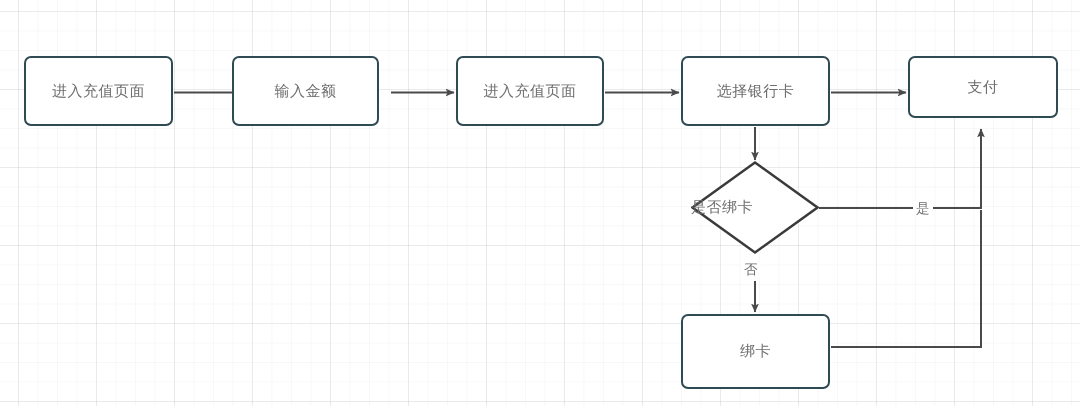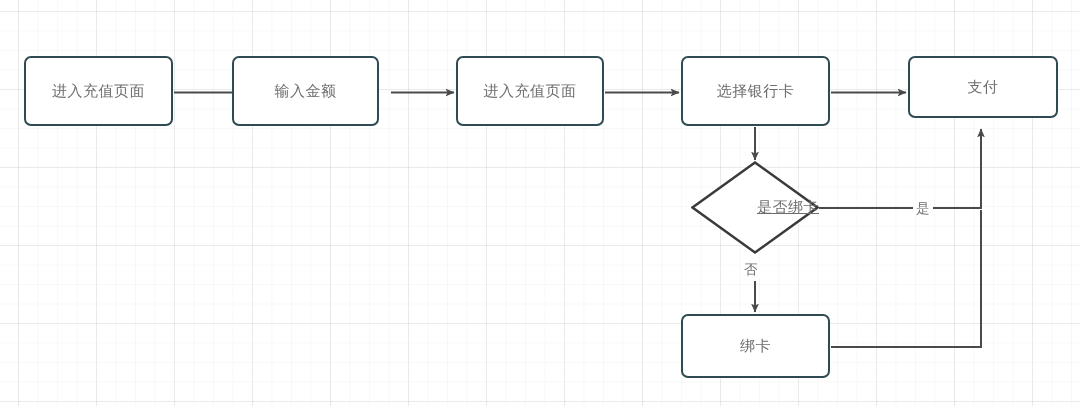--- a/index.html
+++ b/index.html
@@ -49,27 +49,26 @@
     white-space: nowrap;
   }
   .node-label {
     display: block;
     line-height: 1;
   }
   .decision {
     position: absolute;
     display: flex;
     align-items: center;
-    justify-content: flex-end;
+    justify-content: flex-start;
     color: #6e6e6e;
     font-size: 15px;
     letter-spacing: 0.5px;
     white-space: nowrap;
     z-index: 2;
-    text-decoration: underline;
   }
   .decision .decision-shape {
     position: absolute;
     left: 0;
     top: 0;
     width: 100%;
     height: 100%;
   }
   .decision .decision-text {
     position: relative;
@@ -136,21 +135,21 @@
     <span class="node-label">支付</span>
   </div>
 
   <div class="decision" style="left:691px; top:161px; width:128px; height:93px;">
     <svg class="decision-shape" viewBox="0 0 128 93" preserveAspectRatio="none" xmlns="http://www.w3.org/2000/svg">
       <polygon points="64,1.5 126.5,46.5 64,91.5 1.5,46.5" fill="#ffffff" stroke="#3a3a3a" stroke-width="2.4" stroke-linejoin="miter" vector-effect="non-scaling-stroke"></polygon>
     </svg>
     <span class="decision-text">是否绑卡</span>
   </div>
 
-  <div class="node" style="left:681px; top:314px; width:149px; height:64px;">
+  <div class="node" style="left:681px; top:314px; width:149px; height:75px;">
     <span class="node-label">绑卡</span>
   </div>
 
   <div class="edge-label" style="left:913px; top:201px;">
     <span>是</span>
   </div>
 
   <div class="edge-label" style="left:741px; top:262px;">
     <span>否</span>
   </div>

